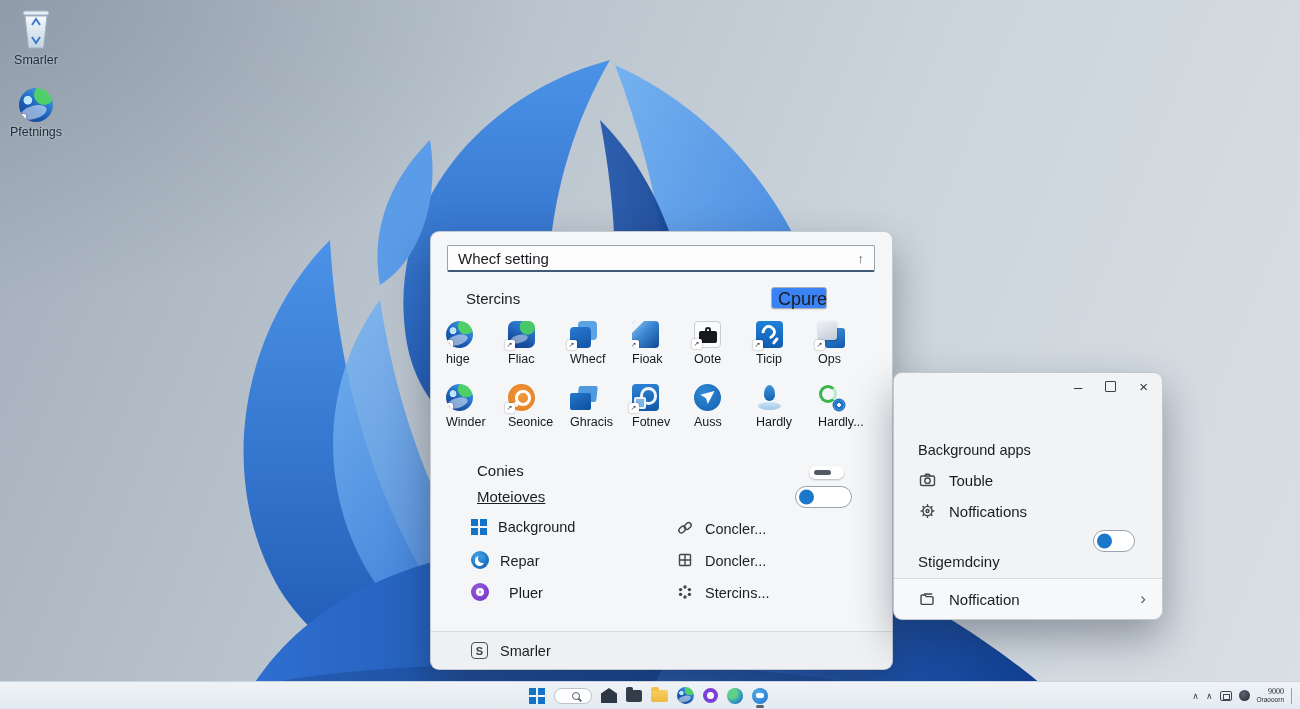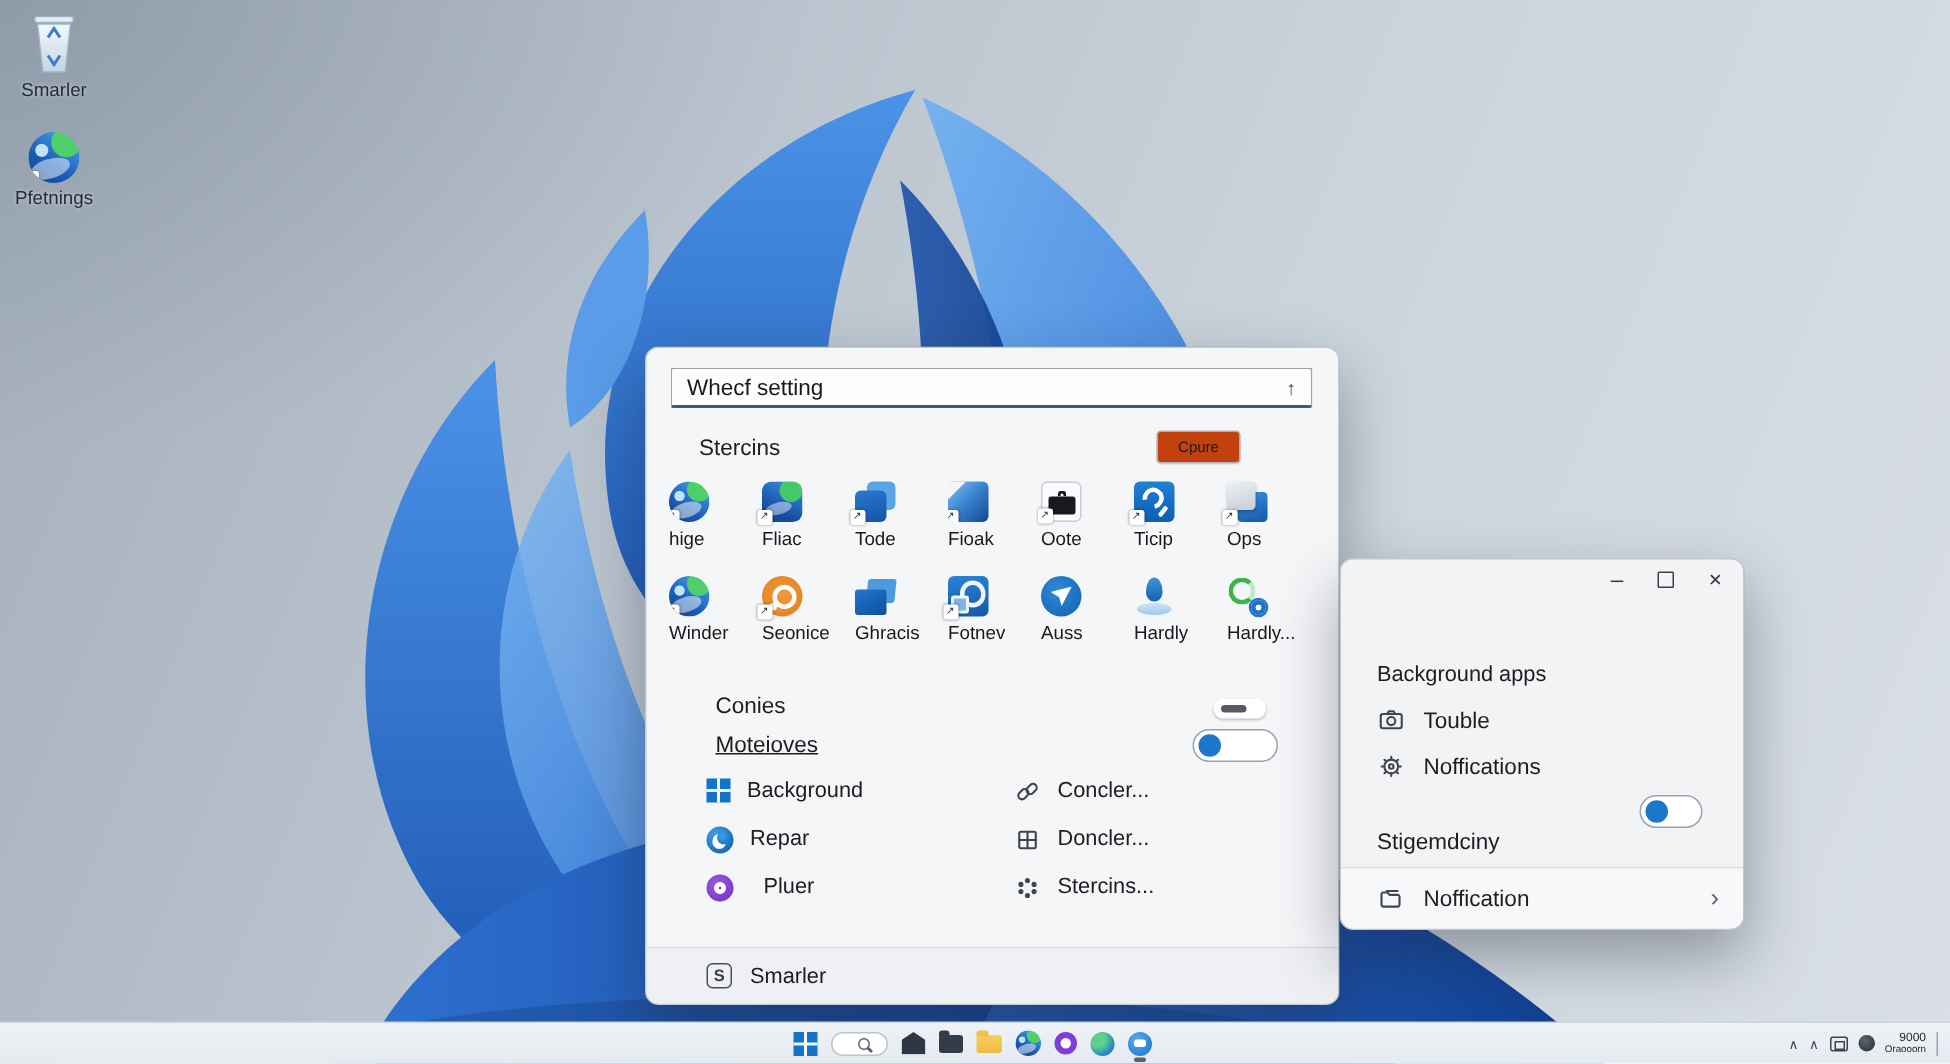--- a/index.html
+++ b/index.html
@@ -22,39 +22,39 @@
 
   
   .main-panel{left:430px;top:231px;width:461px;height:437px;}
   .search-input{position:absolute;left:16px;top:13px;width:428px;height:27px;background:#fdfdfe;
      border:1px solid #9ba3ad;border-bottom:2.5px solid var(--search-underline,#3f5a77);border-radius:2px;
      display:flex;align-items:center;padding:0 10px;box-sizing:border-box;}
   .search-text{font-size:15px;color:#17191c;}
   .caret-up{margin-left:auto;font-size:13px;color:#45505e;line-height:1;}
   .section-head{position:absolute;left:35px;top:55px;width:410px;display:flex;align-items:center;}
   .section-title{font-size:15px;}
-  .cpure-btn{margin-left:auto;margin-right:49px;width:56px;height:22px;background:#c2410c;border:1px solid #a9b0ba;
-     border-radius:3px;font-size:10px;color:#1b1d20;font-family:inherit;box-shadow:0 1px 1px rgba(0,0,0,.08);}
+  .cpure-btn{margin-left:auto;margin-right:49px;width:56px;height:22px;background:#3b82f6;border:1px solid #a9b0ba;
+     border-radius:3px;font-size:18px;color:#1b1d20;font-family:inherit;box-shadow:0 1px 1px rgba(0,0,0,.08);}
   .tiles{position:absolute;left:15px;width:434px;display:flex;}
   .tiles.row1{top:89px;} .tiles.row2{top:152px;}
   .tile{width:62px;display:flex;flex-direction:column;align-items:flex-start;}
   .tlabel{font-size:12.5px;margin-top:4px;color:#17191c;white-space:nowrap;}
 
   .setting-line{position:absolute;left:46px;font-size:15px;}
   .line-conies{top:230px;} .line-moteioves{top:256px;text-decoration:underline;}
   .minislider{position:absolute;left:378px;top:234px;width:35px;height:13px;background:#fff;border-radius:7px;
      box-shadow:0 1px 2px rgba(0,0,0,.25);}
   .minislider::before{content:"";position:absolute;left:5px;top:4px;width:17px;height:5px;background:#565b63;border-radius:3px;}
   .toggle{position:absolute;background:#fff;border:1.5px solid #9aa2ad;border-radius:12px;box-sizing:border-box;}
   .toggle .knob{position:absolute;left:3px;top:50%;transform:translateY(-50%);border-radius:50%;
      background:var(--toggle-thumb,#1a77c9);}
   .toggle-moteioves{left:364px;top:254px;width:57px;height:22px;}
   .toggle-moteioves .knob{width:15px;height:15px;}
 
-  .opt-row{position:absolute;display:flex;align-items:flex-start;gap:11px;font-size:14.5px;}
+  .opt-row{position:absolute;display:flex;align-items:flex-end;gap:11px;font-size:14.5px;}
   .opt-l1{left:40px;top:287px;} .opt-l2{left:40px;top:319px;} .opt-l3{left:40px;top:351px;gap:20px;}
   .opt-r1{left:245px;top:287px;} .opt-r2{left:245px;top:319px;} .opt-r3{left:245px;top:351px;}
 
   .panel-footer{position:absolute;left:0;right:0;bottom:0;height:37px;background:#eef0f3;border-top:1px solid #d6d9dd;
      border-radius:0 0 9px 9px;display:flex;align-items:center;padding-left:40px;gap:12px;font-size:14.5px;}
   .s-badge{width:17px;height:17px;border:1.6px solid #4a4f57;border-radius:4px;display:flex;align-items:center;
      justify-content:center;font-size:11px;font-weight:bold;color:#3c4148;box-sizing:border-box;}
 
   
   .popup{left:893px;top:372px;width:268px;height:246px;background:#f2f3f5;}
@@ -82,21 +82,21 @@
   .mag{width:8px;height:8px;border:1.5px solid #57606c;border-radius:50%;position:relative;box-sizing:border-box;}
   .mag::after{content:"";position:absolute;right:-3px;bottom:-2px;width:4px;height:1.5px;background:#57606c;transform:rotate(45deg);}
   .tb-underline::after{content:"";position:absolute;left:50%;transform:translateX(-50%);bottom:-4px;width:8px;height:2.5px;
      background:#58616d;border-radius:2px;}
   .tb-tray{position:absolute;right:8px;top:0;height:27px;display:flex;align-items:center;gap:7px;}
   .tray-caret{font-size:9px;color:#3c4450;}
   .tray-display{width:12px;height:10px;border:1.2px solid #3c4450;border-radius:2px;position:relative;box-sizing:border-box;}
   .tray-display::after{content:"";position:absolute;left:2px;top:2px;width:5px;height:4px;border:1px solid #3c4450;}
   .tray-volume{width:11px;height:11px;border-radius:50%;background:radial-gradient(circle at 38% 35%,#5a6470,#262c34);}
   .tray-clock{text-align:right;line-height:1.15;color:#23282e;}
-  .tray-time{font-size:8px;} .tray-date{font-size:6.5px;}
+  .tray-time{font-size:8px;font-family:Liberation Serif, serif;} .tray-date{font-size:6.5px;}
   .tray-divider{width:1px;height:16px;background:#9aa2ad;}
 
   
   .ic{display:inline-block;position:relative;flex:none;box-sizing:border-box;}
   .sz27{width:27px;height:27px;} .sz18{width:18px;height:18px;} .sz17{width:17px;height:17px;} .sz34{width:34px;height:34px;}
 
   .ic-edge{border-radius:50%;background:
      radial-gradient(circle at 74% 20%, #4ecf6a 0 26%, transparent 28%),
      radial-gradient(circle at 26% 36%, #bfe3f7 0 12%, transparent 14%),
      linear-gradient(215deg,#3f9be6 15%,#1b5db8 60%,#133f88 100%);overflow:hidden;}
@@ -246,21 +246,21 @@
       <div class="tile">
         <span class="ic ic-fliac sz27">
             <span class="badge"></span>
           </span>
         <span class="tlabel">Fliac</span>
       </div>
       <div class="tile">
         <span class="ic ic-tode sz27">
             <span class="badge"></span>
           </span>
-        <span class="tlabel">Tode</span>
+        <span class="tlabel">Whecf</span>
       </div>
       <div class="tile">
         <span class="ic ic-fioak sz27">
             <span class="badge"></span>
           </span>
         <span class="tlabel">Fioak</span>
       </div>
       <div class="tile">
         <span class="ic ic-oote sz27">
             <span class="badge"></span>

